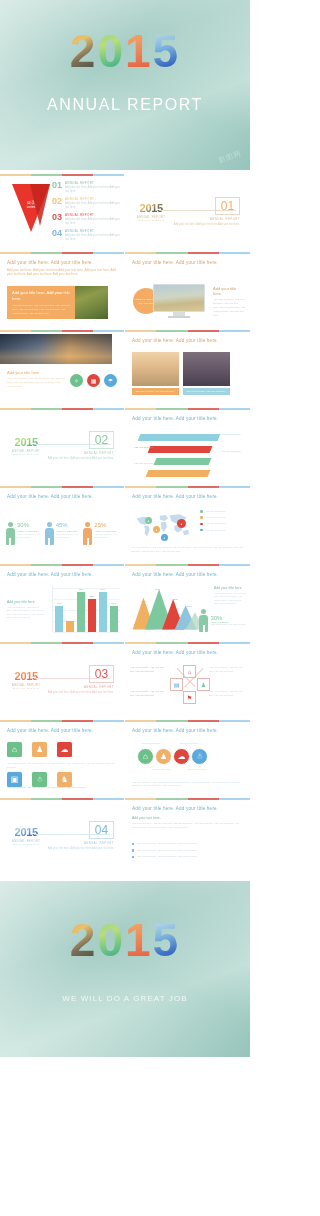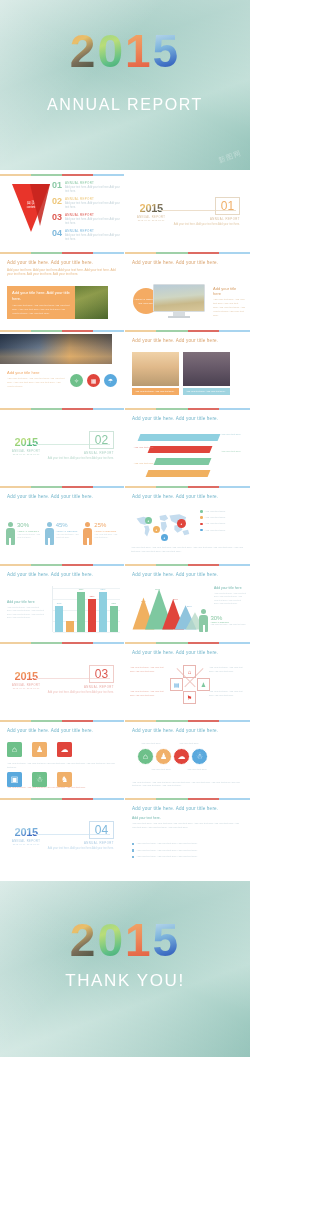--- a/index.html
+++ b/index.html
@@ -766,16 +766,16 @@
       </div>
     </div>
   </div>
 
   <div class="sep"></div>
 
   <div class="cover closing">
     <div class="num2015" style="top:36px;">
       <span class="d1">2</span><span class="d2">0</span><span class="d3">1</span><span class="d4">5</span>
     </div>
-    <div class="cover-title" style="top:90px; font-size:17px;">THANK YOU!</div>
+    <div class="cover-sub" style="top:113px; font-size:8px;">WE WILL DO A GREAT JOB</div>
   </div>
 
 </div>
 
 </body></html>

